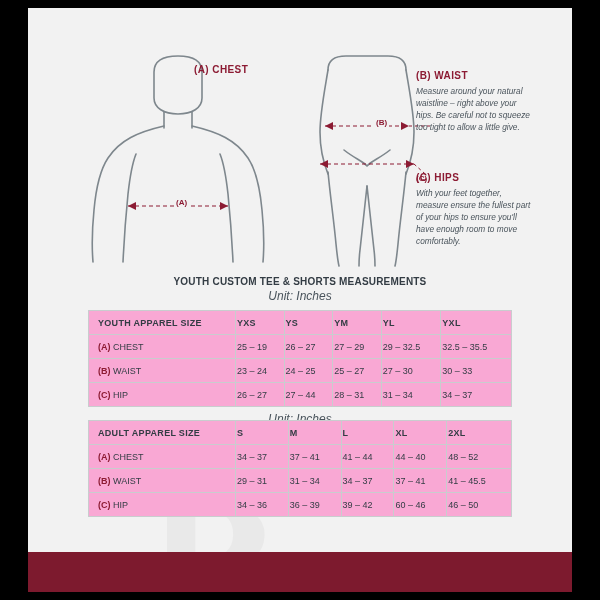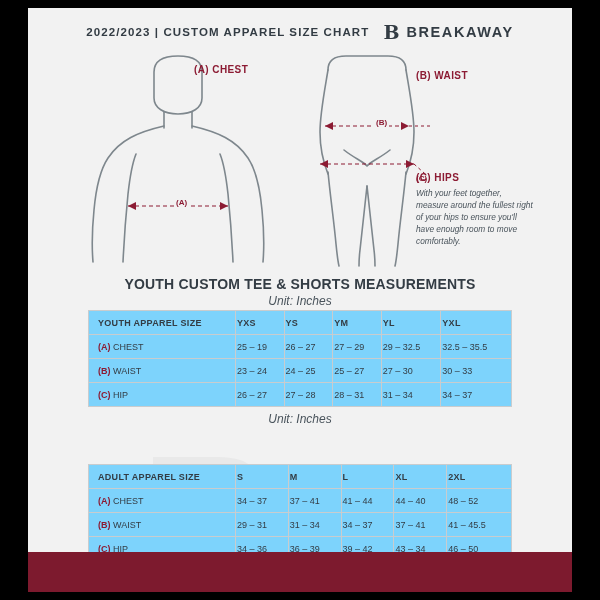--- a/index.html
+++ b/index.html
@@ -108,44 +108,44 @@
   }
 
   
   .sec {
     position: absolute;
     left: 0;
     width: 544px;
     text-align: center;
   }
   .sec-title {
-    font-size: 14px;
+    font-size: 10px;
     font-weight: bold;
     color: #333c44;
     letter-spacing: 0.2px;
   }
   .sec-unit {
     font-size: 12px;
     font-style: italic;
     color: #4a545c;
     margin-top: 2px;
   }
   .sec-youth { top: 268px; }
   .sec-adult { top: 402px; }
 
   
   table.size {
     position: absolute;
     left: 60px;
     width: 424px;
     border-collapse: collapse;
-    background: #7dd3fc;
+    background: #f9a8d4;
   }
   table.youth { top: 302px; }
-  table.adult { top: 456px; }
+  table.adult { top: 412px; }
   table.size th, table.size td {
     border: 1px solid #c9ccce;
     font-size: 9px;
     color: #333c44;
     height: 21px;
     text-align: left;
     font-weight: normal;
   }
   table.size th:first-child, table.size td:first-child {
     text-align: left;
@@ -168,27 +168,20 @@
     background: #7d1a2e;
   }
 </style>
 </head>
 <body>
 
 <div class="page">
 
   <div class="watermark">B</div>
 
-  <div class="header">
-    <div class="header-title">2022/2023   |   CUSTOM APPAREL SIZE CHART</div>
-    <div class="brand-wrap">
-      <div class="brand-mark">B</div>
-      <div class="brand-name">BREAKAWAY</div>
-    </div>
-  </div>
 
   <div class="diagram">
 
     <svg width="544" height="218" viewBox="0 0 544 218" style="position:absolute;left:0;top:0;">
 
       <g fill="none" stroke="#7e878d" stroke-width="1.6" stroke-linecap="round" stroke-linejoin="round">
 
         <path d="M126 18 C126 6 136 2 150 2 C164 2 174 6 174 18 L174 44 C174 54 164 60 150 60 C136 60 126 54 126 44 Z"></path>
 
         <path d="M136 58 L136 74 M164 58 L164 74"></path>
@@ -242,24 +235,25 @@
 
     <div class="label-badge" style="left:146px; top:144px;">(A)</div>
     <div class="label-badge" style="left:346px; top:64px;">(B)</div>
     <div class="label-badge" style="left:386px; top:120px;">(C)</div>
 
     <div class="note note-chest">
       <div class="note-title">(A) CHEST</div>
     </div>
     <div class="note note-waist">
       <div class="note-title">(B) WAIST</div>
+      <div class="note-body">Measure around your natural waistline – right above your hips. Be careful not to squeeze too tight to allow a little give.</div>
     </div>
     <div class="note note-hips">
       <div class="note-title">(C) HIPS</div>
-      <div class="note-body">With your feet together, measure around the fullest right of your hips to ensure you'll have enough room to move comfortably.</div>
+      <div class="note-body">With your feet together, measure ensure the fullest part of your hips to ensure you'll have enough room to move comfortably.</div>
     </div>
   </div>
 
   <div class="sec sec-youth">
     <div class="sec-title">YOUTH CUSTOM TEE &amp; SHORTS MEASUREMENTS</div>
     <div class="sec-unit">Unit: Inches</div>
   </div>
 
   <table class="size youth">
     <thead>
@@ -285,21 +279,21 @@
         <td class="rowlabel"><b>(B)</b> <span>WAIST</span></td>
         <td>23 – 24</td>
         <td>24 – 25</td>
         <td>25 – 27</td>
         <td>27 – 30</td>
         <td>30 – 33</td>
       </tr>
       <tr>
         <td class="rowlabel"><b>(C)</b> <span>HIP</span></td>
         <td>26 – 27</td>
-        <td>27 – 28</td>
+        <td>27 – 44</td>
         <td>28 – 31</td>
         <td>31 – 34</td>
         <td>34 – 37</td>
       </tr>
     </tbody>
   </table>
 
   <div class="sec sec-adult">
     <div class="sec-unit">Unit: Inches</div>
   </div>
@@ -330,20 +324,20 @@
         <td>31 – 34</td>
         <td>34 – 37</td>
         <td>37 – 41</td>
         <td>41 – 45.5</td>
       </tr>
       <tr>
         <td class="rowlabel"><b>(C)</b> <span>HIP</span></td>
         <td>34 – 36</td>
         <td>36 – 39</td>
         <td>39 – 42</td>
-        <td>43 – 34</td>
+        <td>60 – 46</td>
         <td>46 – 50</td>
       </tr>
     </tbody>
   </table>
 
   <div class="footer-band"></div>
 </div>
 
 </body></html>

